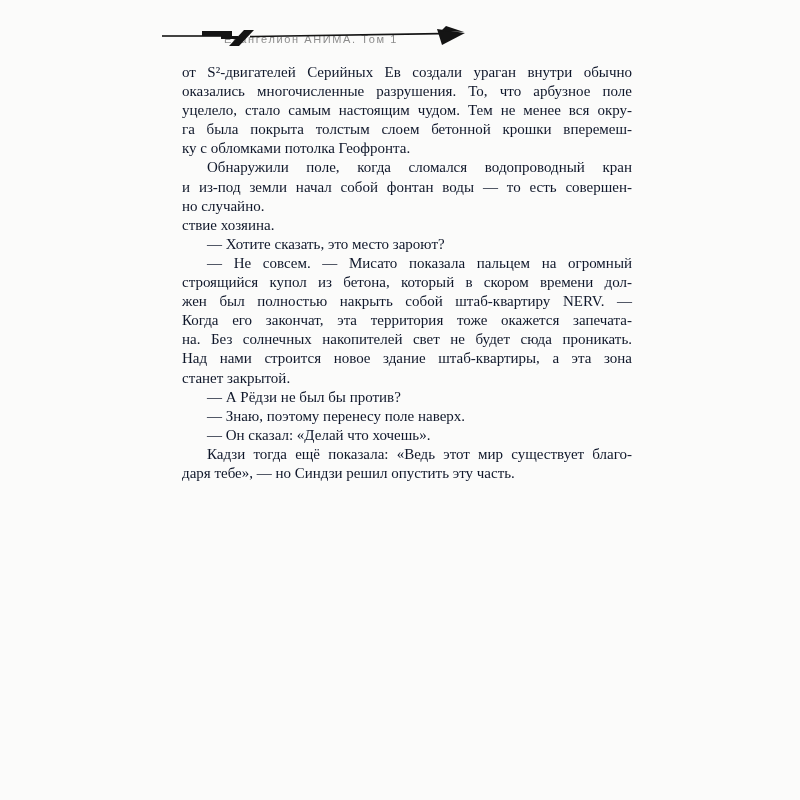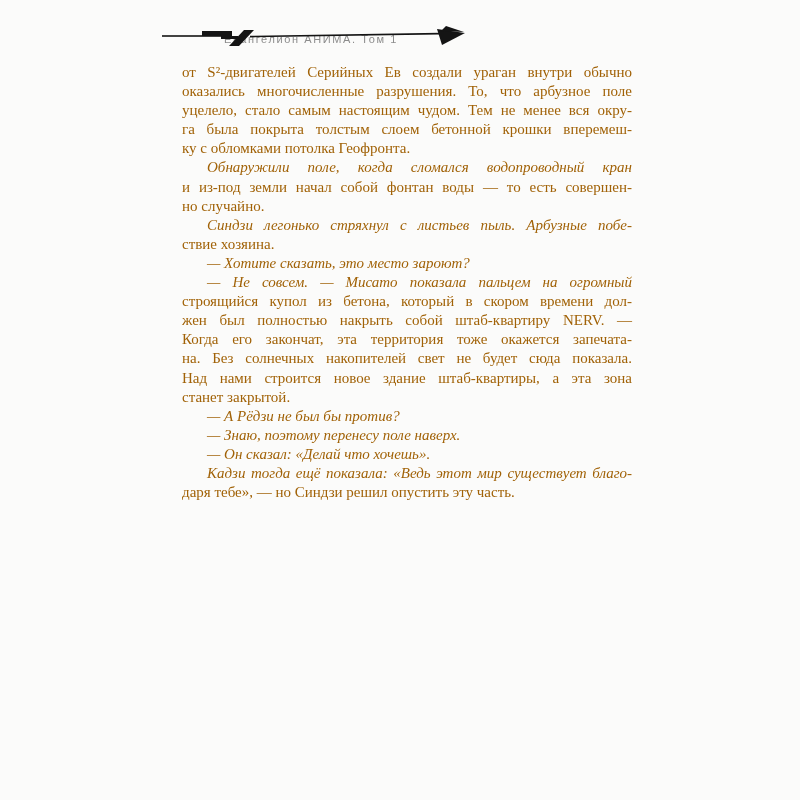--- a/index.html
+++ b/index.html
@@ -33,29 +33,29 @@
     left: 155px; top: 24px;
     width: 315px; height: 26px;
     display: block;
   }
   .text-block {
     position: absolute;
     left: 182px; top: 63px;
     width: 450px;
     font-size: 15px;
     line-height: 19.1px;
-    color: #a16207;
+    color: #0f172a;
   }
   .line {
     text-align: justify;
     text-align-last: justify;
     white-space: normal;
   }
   .line.last { text-align-last: left; }
-  .line.indent { text-indent: 25px; font-style: italic; }
+  .line.indent { text-indent: 25px; }
 </style>
 </head>
 <body>
 
 <div class="page">
 
   <div class="header">
     <div class="header-title">Евангелион АНИМА. Том 1</div>
   </div>
 
@@ -80,28 +80,27 @@
 
   <div class="text-block">
       <div class="line">от S²-двигателей Серийных Ев создали ураган внутри обычно</div>
       <div class="line">оказались многочисленные разрушения. То, что арбузное поле</div>
       <div class="line">уцелело, стало самым настоящим чудом. Тем не менее вся окру-</div>
       <div class="line">га была покрыта толстым слоем бетонной крошки вперемеш-</div>
       <div class="line last">ку с обломками потолка Геофронта.</div>
       <div class="line indent">Обнаружили поле, когда сломался водопроводный кран</div>
       <div class="line">и из-под земли начал собой фонтан воды — то есть совершен-</div>
       <div class="line last">но случайно.</div>
-      <div class="line indent">Синдзи легонько стряхнул с листьев пыль. Арбузные побе-</div>
       <div class="line last">ствие хозяина.</div>
       <div class="line indent last">— Хотите сказать, это место зароют?</div>
       <div class="line indent">— Не совсем. — Мисато показала пальцем на огромный</div>
       <div class="line">строящийся купол из бетона, который в скором времени дол-</div>
       <div class="line">жен был полностью накрыть собой штаб-квартиру NERV. —</div>
       <div class="line">Когда его закончат, эта территория тоже окажется запечата-</div>
-      <div class="line">на. Без солнечных накопителей свет не будет сюда показала.</div>
+      <div class="line">на. Без солнечных накопителей свет не будет сюда проникать.</div>
       <div class="line">Над нами строится новое здание штаб-квартиры, а эта зона</div>
       <div class="line last">станет закрытой.</div>
       <div class="line indent last">— А Рёдзи не был бы против?</div>
       <div class="line indent last">— Знаю, поэтому перенесу поле наверх.</div>
       <div class="line indent last">— Он сказал: «Делай что хочешь».</div>
       <div class="line indent">Кадзи тогда ещё показала: «Ведь этот мир существует благо-</div>
       <div class="line last">даря тебе», — но Синдзи решил опустить эту часть.</div>
     </div>
 
 </div>

